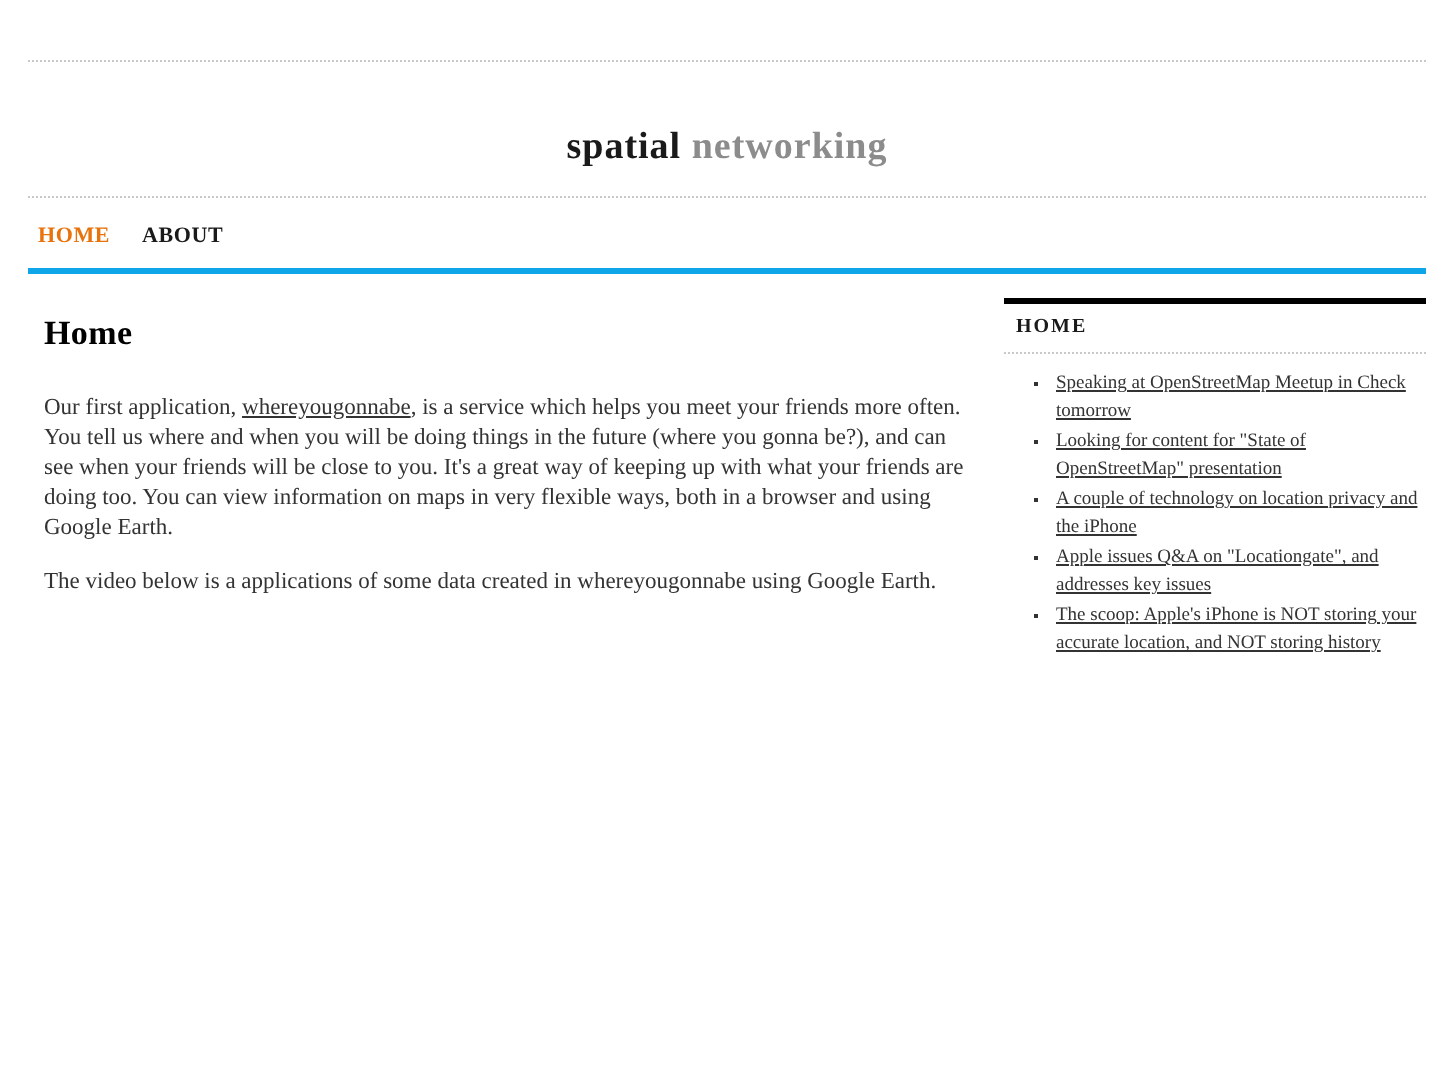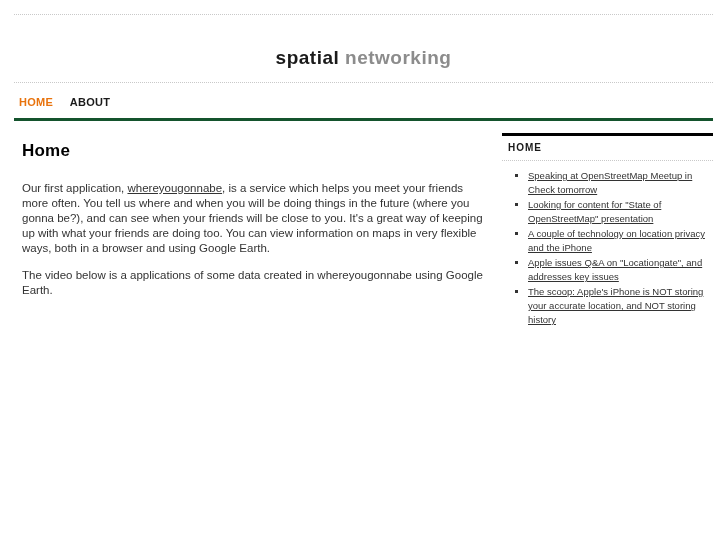--- a/index.html
+++ b/index.html
@@ -5,22 +5,23 @@
   * { box-sizing: border-box; }
   html, body {
     margin: 0; padding: 0;
     width: 727px; height: 545px;
     background: #ffffff;
     font-family: "Liberation Sans", sans-serif;
     color: var(--text, #333);
     overflow: hidden;
   }
   .page {
-    margin: 0 14px;
+    margin: 16px 14px;
     padding-top: 0;
+    font-family: Liberation Serif, serif;
   }
   body { padding-top: 14px; }
 
   
   .site-header {
     border-top: 1px dotted var(--border_light, #c9c9c9);
     text-align: center;
     padding: 33px 0 14px;
   }
   .site-title {
@@ -37,21 +38,21 @@
     font-size: 8px;
     letter-spacing: 1.1px;
     color: #999999;
     text-transform: uppercase;
     font-weight: bold;
   }
 
   
   .main-nav {
     border-top: 1px dotted var(--border_light, #c9c9c9);
-    border-bottom: 3px solid #14532d;
+    border-bottom: 3px solid #0ea5e9;
     padding: 9px 5px 8px;
   }
   .main-nav a {
     font-size: 11px;
     font-weight: bold;
     text-decoration: none;
     color: #1a1a1a;
     margin-right: 12px;
     letter-spacing: 0.3px;
     cursor: pointer;

